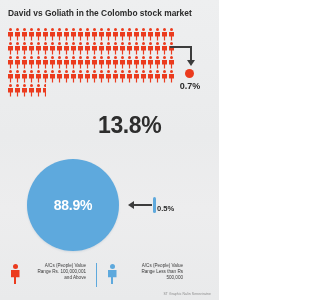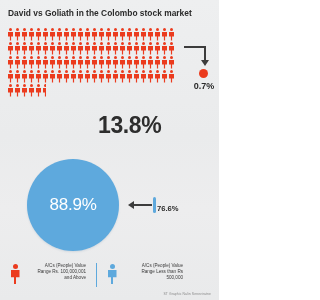--- a/index.html
+++ b/index.html
@@ -81,21 +81,21 @@
     );
   }
   .person.partial {
     width: 4px;
     overflow: hidden;
   }
 
   
   #callout-07 {
     position: absolute;
-    left: 184px;
+    left: 170px;
     top: 44px;
     width: 45px;
     height: 60px;
   }
   #arrow-07-line {
     position: absolute;
     left: 0px;
     top: 2px;
     width: 22px;
     height: 2px;
@@ -163,22 +163,22 @@
   }
   #label-889 {
     position: absolute;
     left: 0;
     top: 0;
     width: 92px;
     height: 92px;
     display: flex;
     align-items: center;
     justify-content: center;
-    font-size: 17px;
-    font-weight: normal;
+    font-size: 14px;
+    font-weight: bold;
     color: #ffffff;
     letter-spacing: -0.2px;
   }
 
   
   #callout-05 {
     position: absolute;
     left: 126px;
     top: 196px;
     width: 60px;
@@ -428,21 +428,21 @@
   <div id="label-852">13.8%</div>
 
   <div id="circle-889">
     <div id="label-889">88.9%</div>
   </div>
 
   <div id="callout-05">
     <div id="arrow-05-line"></div>
     <div id="arrow-05-head"></div>
     <div id="sliver-05"></div>
-    <div id="label-05">76.6%</div>
+    <div id="label-05">0.5%</div>
   </div>
 
   <div id="legend">
     <div class="legend-entry">
       <div class="legend-icon red"></div>
       <div class="legend-text">
         <div>A/Cs (People) Value</div>
         <div>Range Rs. 100,000,001</div>
         <div>and Above</div>
       </div>

